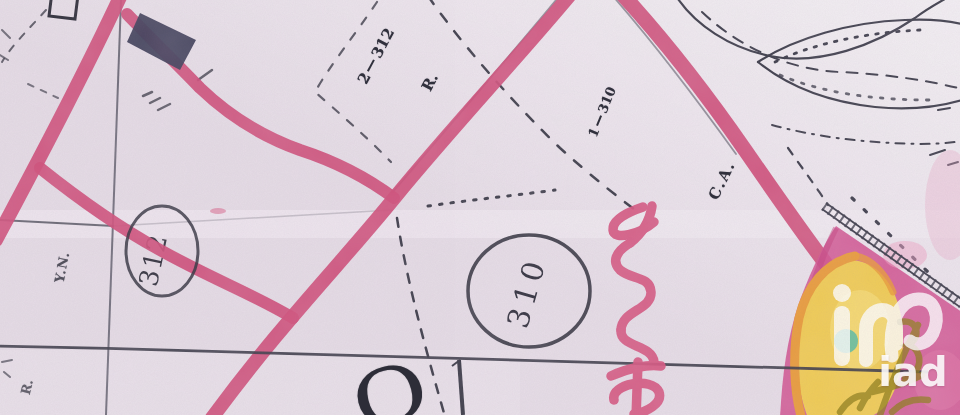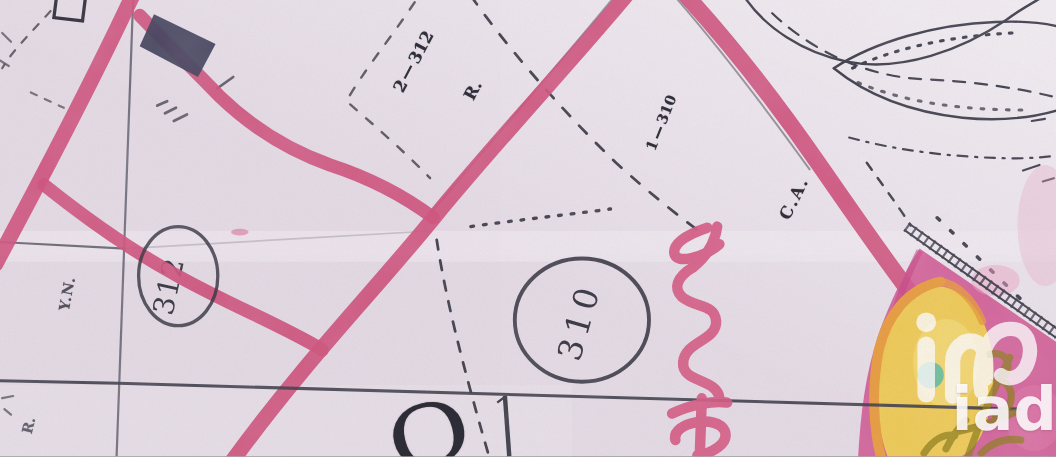--- a/index.html
+++ b/index.html
@@ -181,15 +181,15 @@
 </div>
 
 <div class="lbl" style="left:722px;top:180px;font-size:15px;letter-spacing:2px;transform:translate(-50%,-50%) rotate(-64deg);">C.A.</div>
 
 <div class="lbl" style="left:62px;top:267px;font-size:13px;letter-spacing:1px;opacity:.8;transform:translate(-50%,-50%) rotate(-79deg);">Y.N.</div>
 
 <div class="lbl" style="left:27px;top:387px;font-size:13px;opacity:.7;transform:translate(-50%,-50%) rotate(-76deg);">R.</div>
 
 <div class="q-glyph lbl" style="left:390px;top:396px;font-size:76px;font-weight:500;transform:translate(-50%,-50%) rotate(-14deg) scaleX(1.2);">Q</div>
 
-<div class="iad-text lbl" style="left:913px;top:372px;font-size:55px;transform:translate(-50%,-50%);">iad</div>
+<div class="iad-text lbl" style="left:913px;top:372px;font-size:40px;transform:translate(-50%,-50%);">iad</div>
 
 </div>
 
 </body></html>

